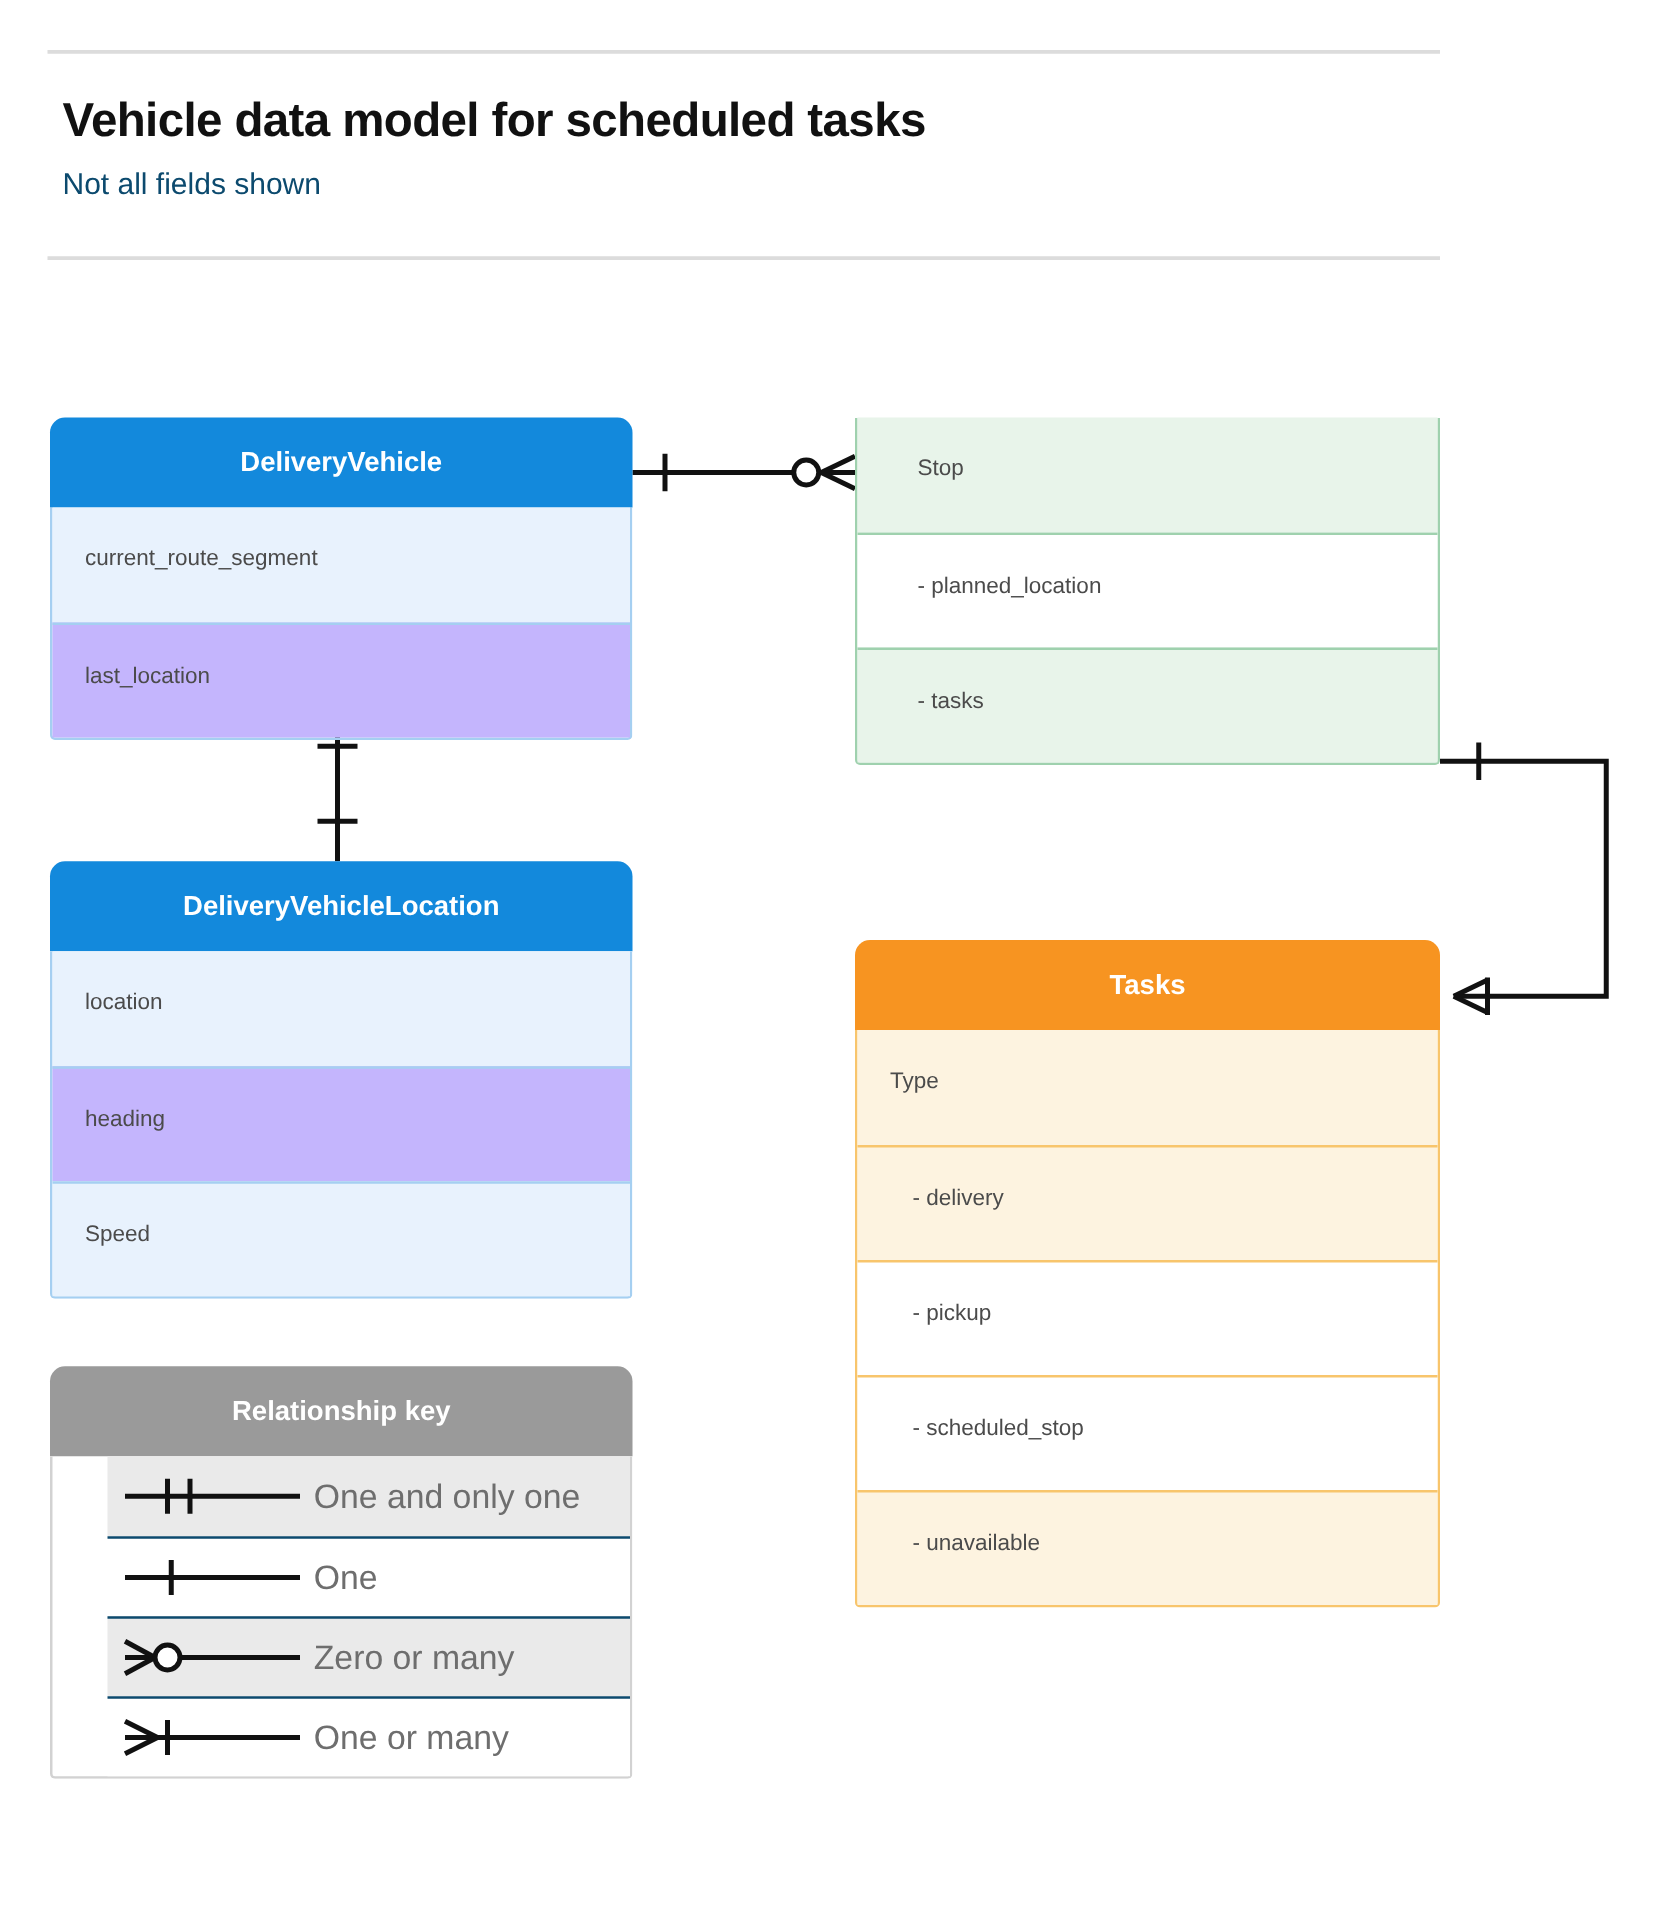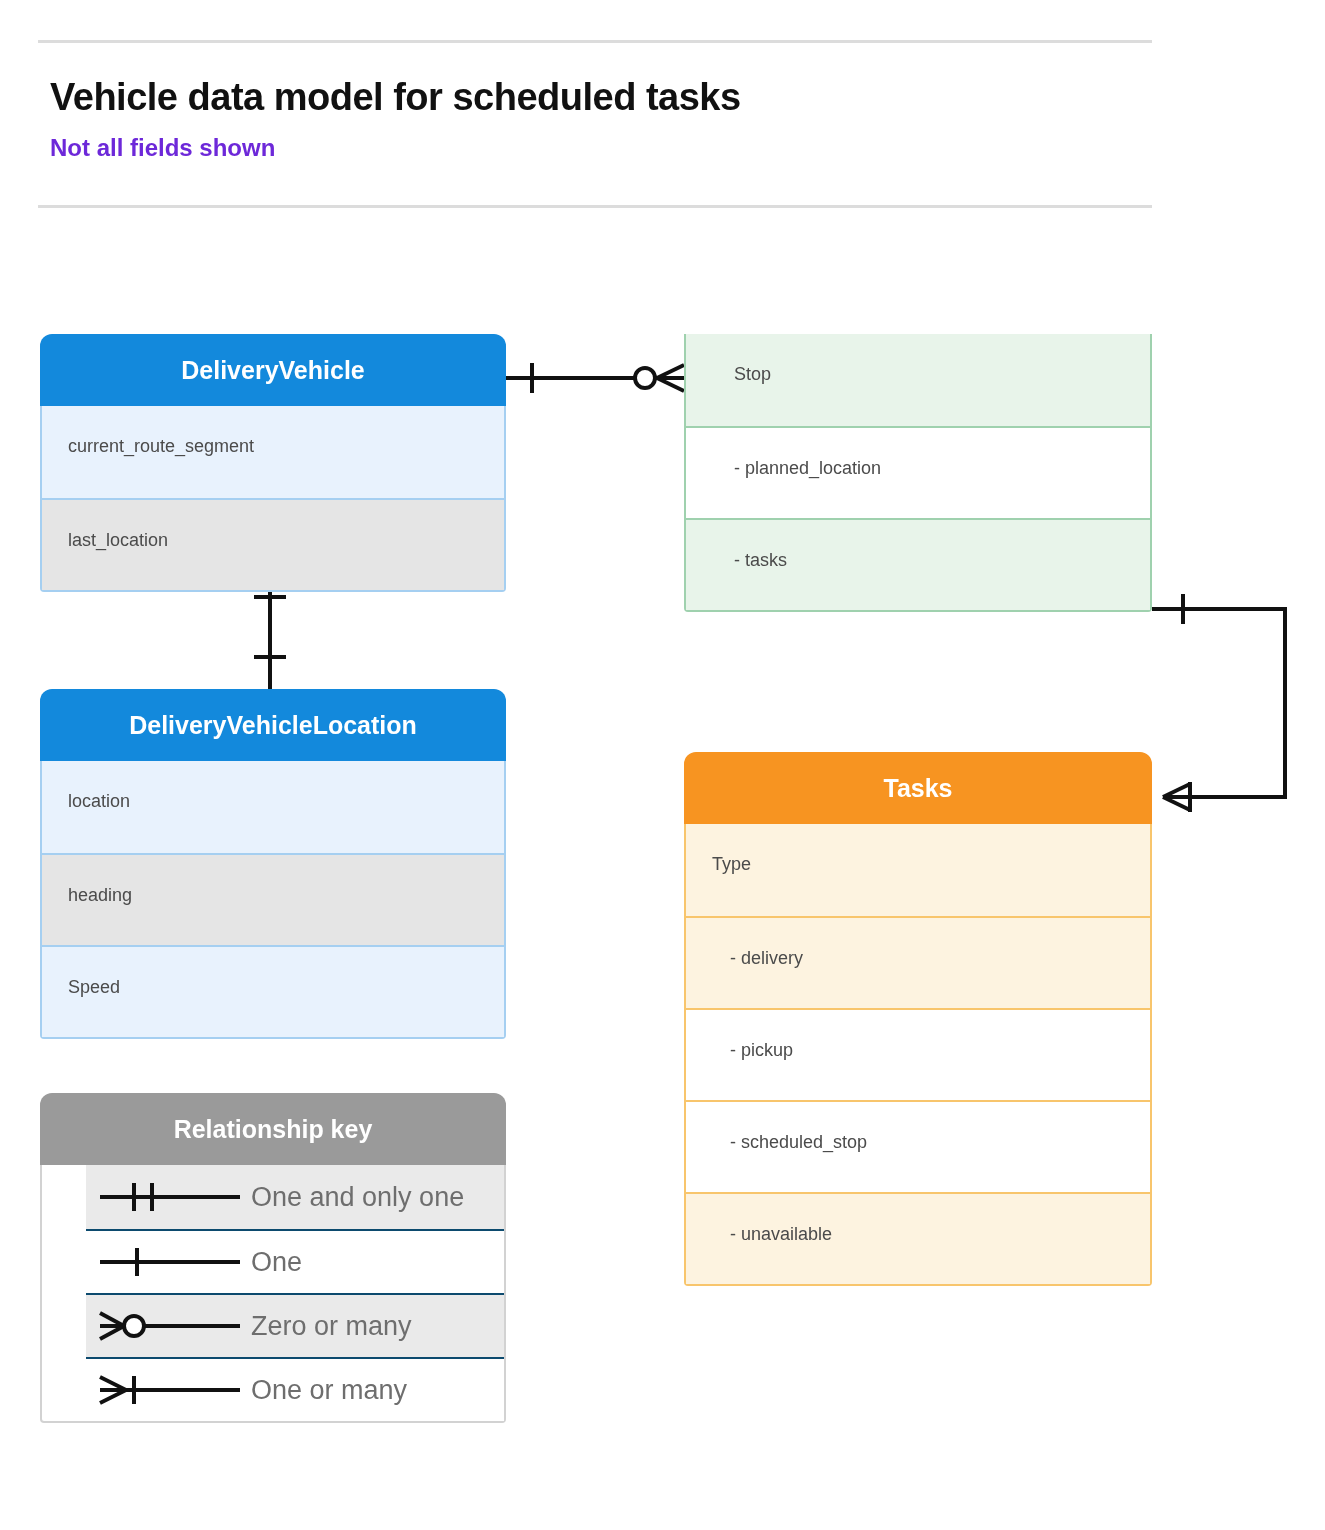--- a/index.html
+++ b/index.html
@@ -34,37 +34,37 @@
     font-weight: bold;
     color: #111111;
     letter-spacing: -0.5px;
     white-space: nowrap;
   }
   #page-subtitle {
     position: absolute;
     left: 50px;
     top: 134px;
     font-size: 24px;
-    font-weight: bold;
-    color: #6d28d9;
+    font-weight: normal;
+    color: #0c4a6e;
     white-space: nowrap;
   }
 
   
   .entity {
     position: absolute;
     border-radius: 12px;
     box-sizing: border-box;
   }
   .entity-header {
     height: 72px;
     line-height: 72px;
     text-align: center;
     color: #ffffff;
-    font-size: 25px;
+    font-size: 22px;
     font-weight: bold;
     border-radius: 12px 12px 0 0;
     white-space: nowrap;
     overflow: hidden;
   }
   .entity-rows {
     box-sizing: border-box;
     border-style: solid;
     border-width: 0 2px 2px 2px;
     border-radius: 0 0 4px 4px;
@@ -80,21 +80,21 @@
     overflow: hidden;
   }
   .entity-row + .entity-row { border-top-style: solid; border-top-width: 2px; }
   .entity-row.indent { padding-left: 44px; }
 
   
   .theme-blue .entity-header { background: #1389dc; }
   .theme-blue .entity-rows { border-color: #a5cff1; }
   .theme-blue .entity-row { border-top-color: #a5cff1; }
   .theme-blue .entity-row.alt { background: #e8f2fd; }
-  .theme-blue .entity-row.plain { background: #e5e5e5; }
+  .theme-blue .entity-row.plain { background: #c4b5fd; }
 
   
   .theme-green .entity-header { background: #2e8b4e; }
   .theme-green .entity-rows { border-color: #9fd1ae; }
   .theme-green .entity-row { border-top-color: #9fd1ae; padding-left: 48px; }
   .theme-green .entity-row.alt { background: #e8f4ea; }
   .theme-green .entity-row.plain { background: #ffffff; }
 
   
   .theme-orange .entity-header { background: #f79421; }

